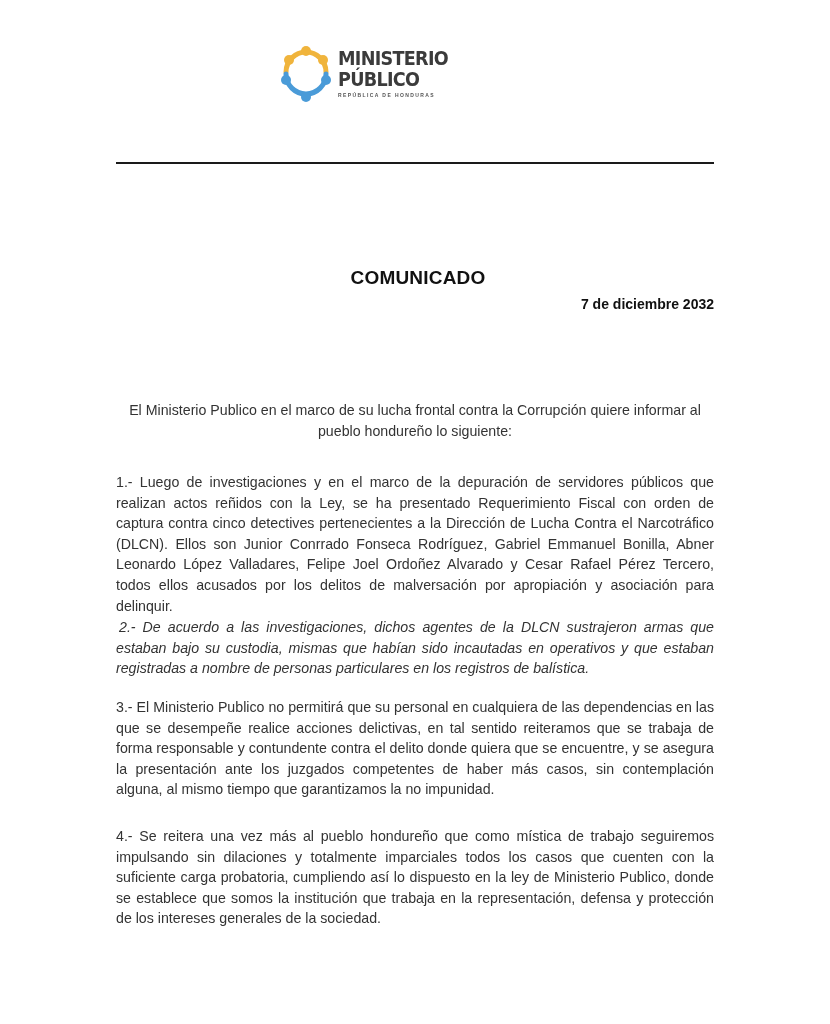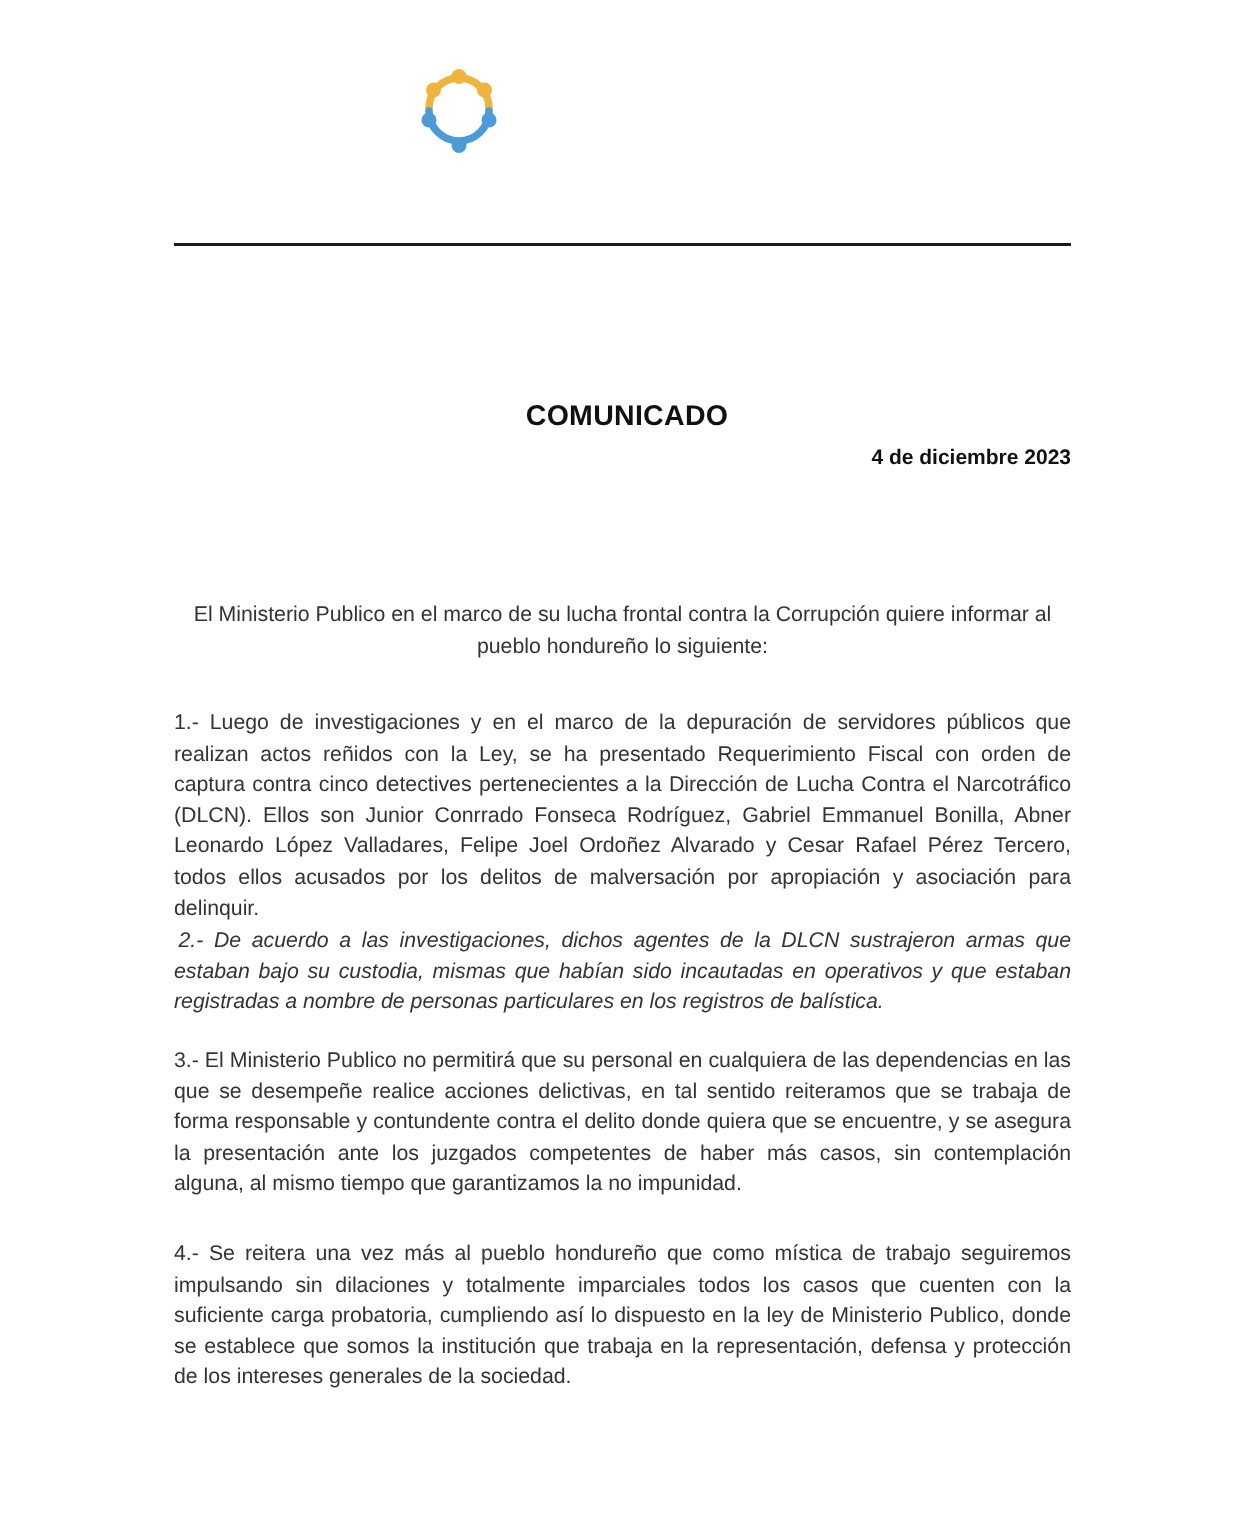--- a/index.html
+++ b/index.html
@@ -43,28 +43,33 @@
     </g>
     <g>
       <circle cx="28" cy="9" r="5" fill="#f0b43c"></circle>
       <circle cx="11" cy="18" r="5" fill="#f0b43c"></circle>
       <circle cx="45" cy="18" r="5" fill="#f0b43c"></circle>
       <circle cx="8" cy="38" r="5" fill="#4a9bd8"></circle>
       <circle cx="48" cy="38" r="5" fill="#4a9bd8"></circle>
       <circle cx="28" cy="55" r="5" fill="#4a9bd8"></circle>
     </g>
   </svg>
+  <div class="logo-text">
+    <div class="logo-l1">MINISTERIO</div>
+    <div class="logo-l2">PÚBLICO</div>
+    <div class="logo-sub">REPÚBLICA DE HONDURAS</div>
+  </div>
 </div>
 
 <div class="rule"></div>
 
 <div class="title">
   <span>COMUNICADO</span>
 </div>
-<div class="date">4 de diciembre 2023</div>
+<div class="date">7 de diciembre 2032</div>
 
 <div class="body p0">
   <p>El Ministerio Publico en el marco de su lucha frontal contra la Corrupción quiere informar al pueblo hondureño lo siguiente:</p>
 </div>
 <div class="body p1">
   <p>1.- Luego de investigaciones y en el marco de la depuración de servidores públicos que realizan actos reñidos con la Ley, se ha presentado Requerimiento Fiscal con orden de captura contra cinco detectives pertenecientes a la Dirección de Lucha Contra el Narcotráfico (DLCN). Ellos son Junior Conrrado Fonseca Rodríguez, Gabriel Emmanuel Bonilla, Abner Leonardo López Valladares, Felipe Joel Ordoñez Alvarado y Cesar Rafael Pérez Tercero, todos ellos acusados por los delitos de malversación por apropiación y asociación para delinquir.</p>
 </div>
 <div class="body p2">
   <p>2.- De acuerdo a las investigaciones, dichos agentes de la DLCN sustrajeron armas que estaban bajo su custodia, mismas que habían sido incautadas en operativos y que estaban registradas a nombre de personas particulares en los registros de balística.</p>
 </div>

